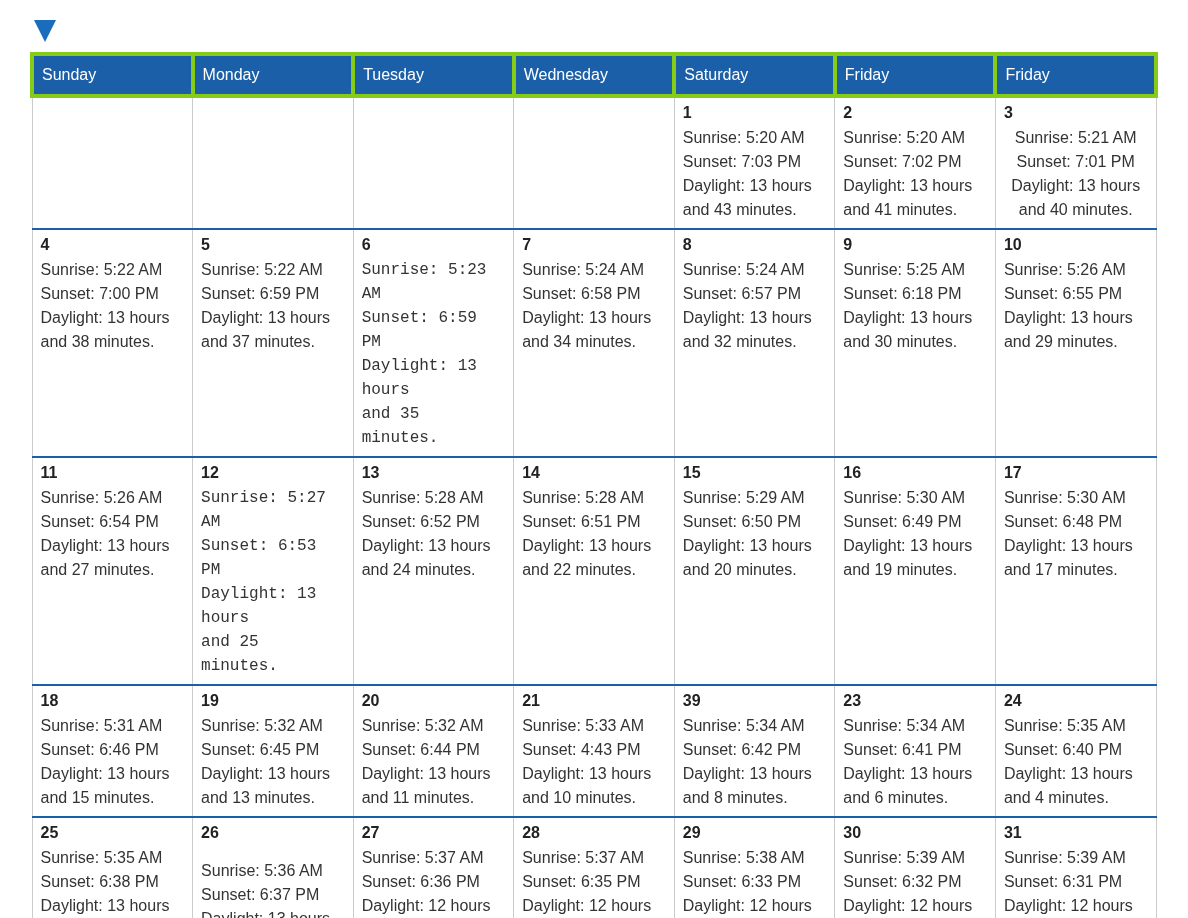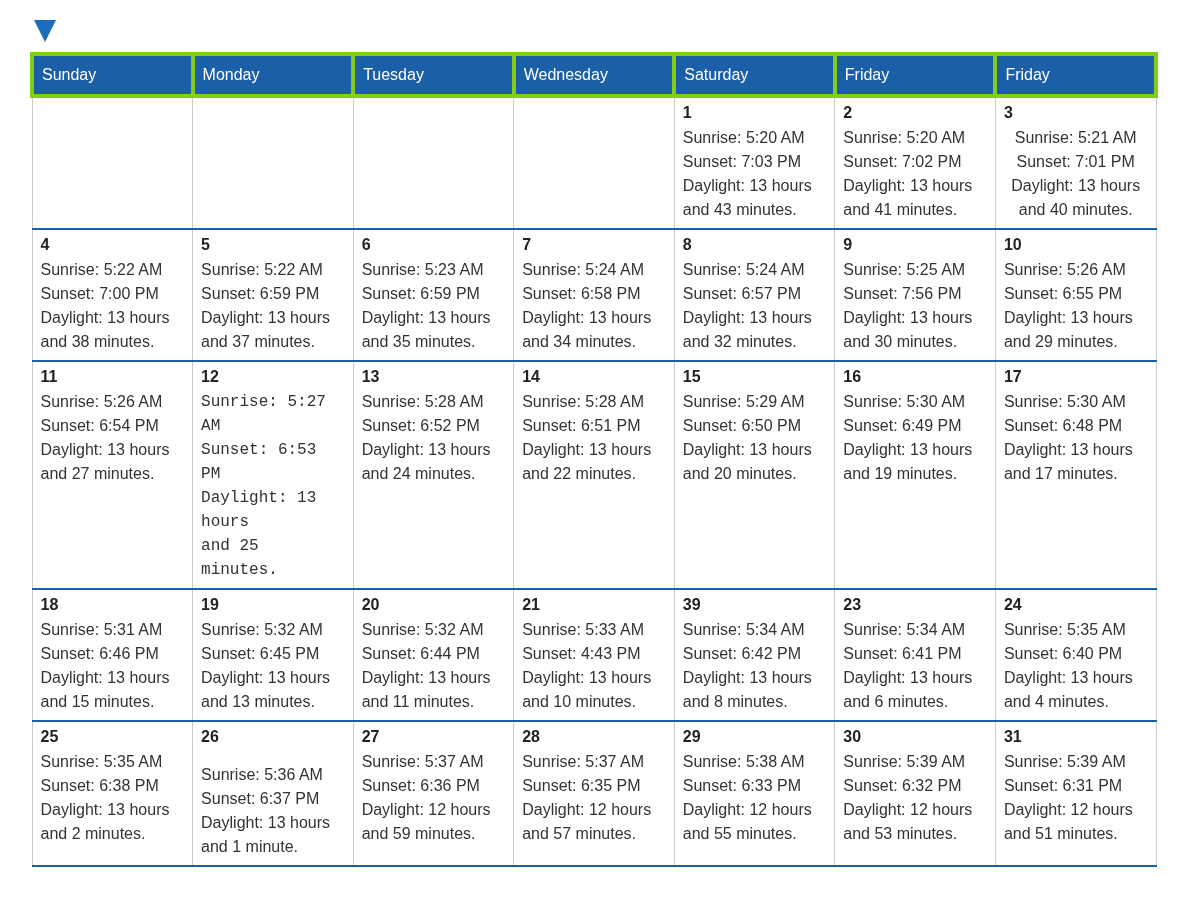--- a/index.html
+++ b/index.html
@@ -165,21 +165,21 @@
         </td>
         <td>
           <span class="day-number">5</span>
           <div class="day-info" style="white-space: pre-line;">Sunrise: 5:22 AM
 Sunset: 6:59 PM
 Daylight: 13 hours
 and 37 minutes.</div>
         </td>
         <td>
           <span class="day-number">6</span>
-          <div class="day-info" style="white-space: pre-line;">Sunrise: 5:23 AM
+          <div class="day-info" style="white-space: pre-line; font-family: Liberation Mono, monospace;">Sunrise: 5:23 AM
 Sunset: 6:59 PM
 Daylight: 13 hours
 and 35 minutes.</div>
         </td>
         <td>
           <span class="day-number">7</span>
           <div class="day-info" style="white-space: pre-line;">Sunrise: 5:24 AM
 Sunset: 6:58 PM
 Daylight: 13 hours
 and 34 minutes.</div>
@@ -187,21 +187,21 @@
         <td>
           <span class="day-number">8</span>
           <div class="day-info" style="white-space: pre-line;">Sunrise: 5:24 AM
 Sunset: 6:57 PM
 Daylight: 13 hours
 and 32 minutes.</div>
         </td>
         <td>
           <span class="day-number">9</span>
           <div class="day-info" style="white-space: pre-line;">Sunrise: 5:25 AM
-Sunset: 7:56 PM
+Sunset: 6:18 PM
 Daylight: 13 hours
 and 30 minutes.</div>
         </td>
         <td>
           <span class="day-number">10</span>
           <div class="day-info" style="white-space: pre-line;">Sunrise: 5:26 AM
 Sunset: 6:55 PM
 Daylight: 13 hours
 and 29 minutes.</div>
         </td>

